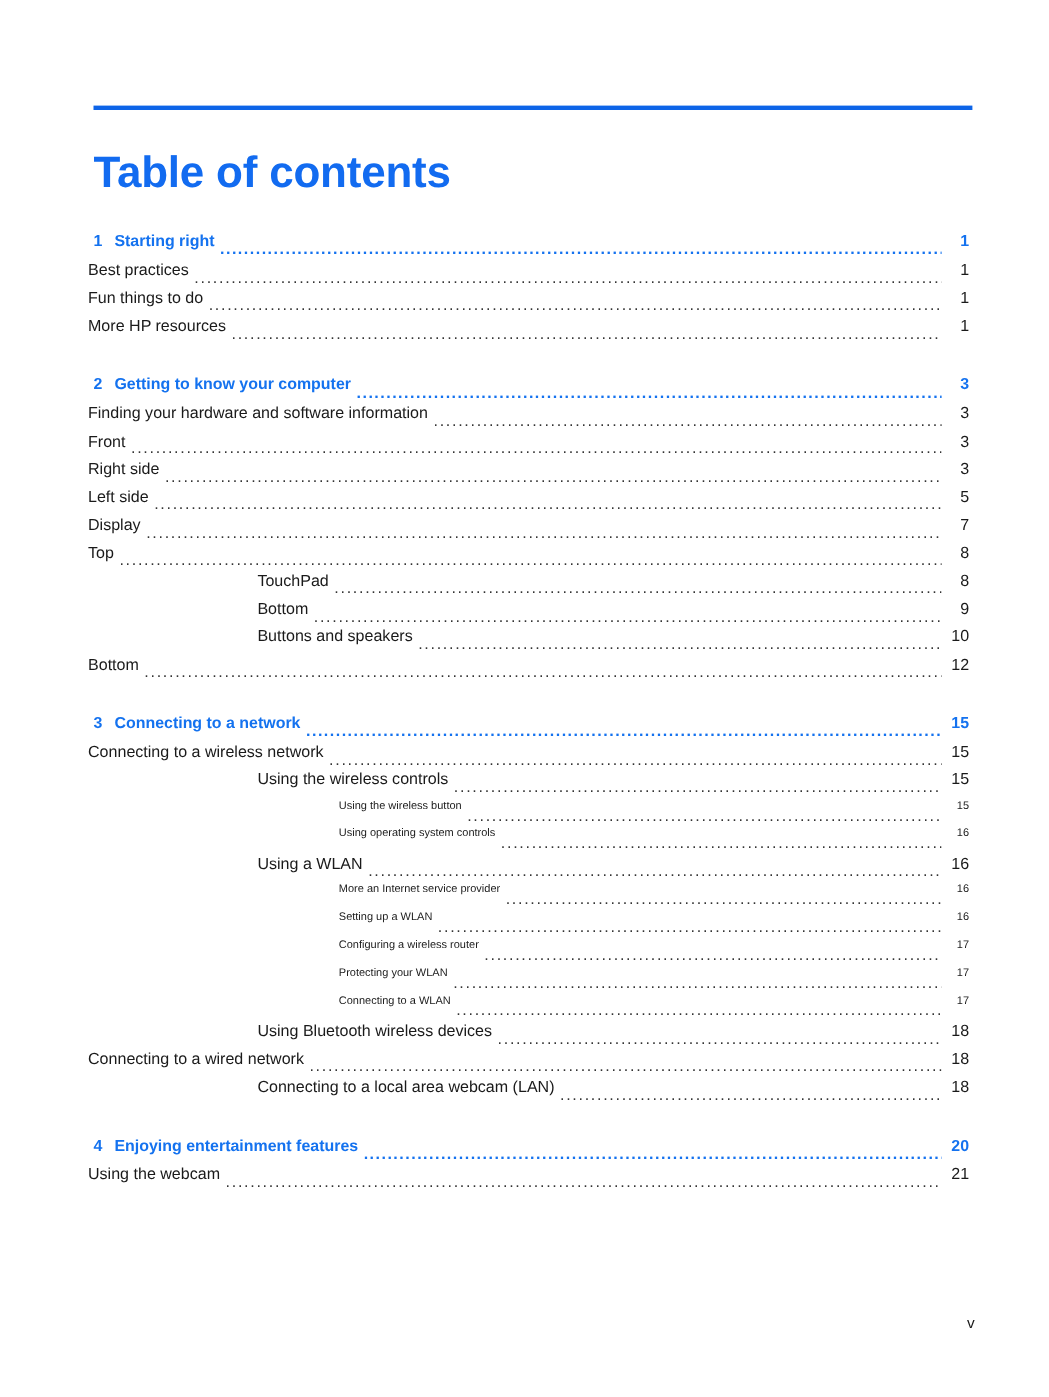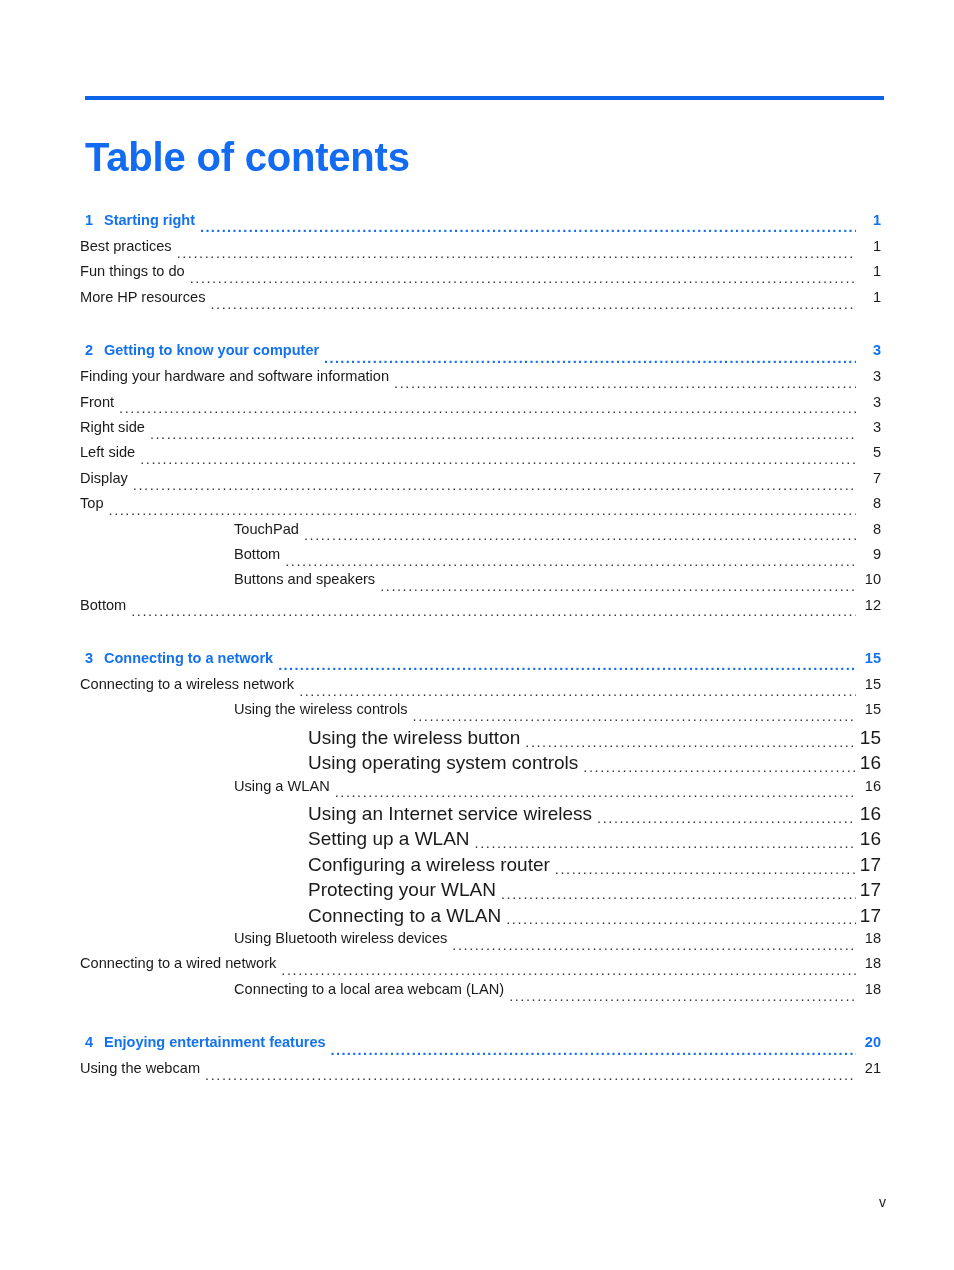--- a/index.html
+++ b/index.html
@@ -86,21 +86,21 @@
   
   .toc-row.lvl2 {
     padding-left: 234px;
     font-size: 14.6px;
     color: #1a1a1a;
     justify-content: space-between;
   }
   
   .toc-row.lvl3 {
     padding-left: 308px;
-    font-size: 19px;
+    font-size: 10px;
     color: #1a1a1a;
   }
 
   .toc-label {
     flex: 0 0 auto;
   }
 
   .leader {
     flex: 1 1 auto;
     overflow: hidden;
@@ -259,21 +259,21 @@
         <span class="toc-label">Using operating system controls</span>
         <span class="leader"></span>
         <span class="toc-page">16</span>
       </div>
       <div class="toc-row lvl2">
         <span class="toc-label">Using a WLAN</span>
         <span class="leader"></span>
         <span class="toc-page">16</span>
       </div>
       <div class="toc-row lvl3">
-        <span class="toc-label">Using an Internet service wireless</span>
+        <span class="toc-label">More an Internet service provider</span>
         <span class="leader"></span>
         <span class="toc-page">16</span>
       </div>
       <div class="toc-row lvl3">
         <span class="toc-label">Setting up a WLAN</span>
         <span class="leader"></span>
         <span class="toc-page">16</span>
       </div>
       <div class="toc-row lvl3">
         <span class="toc-label">Configuring a wireless router</span>

